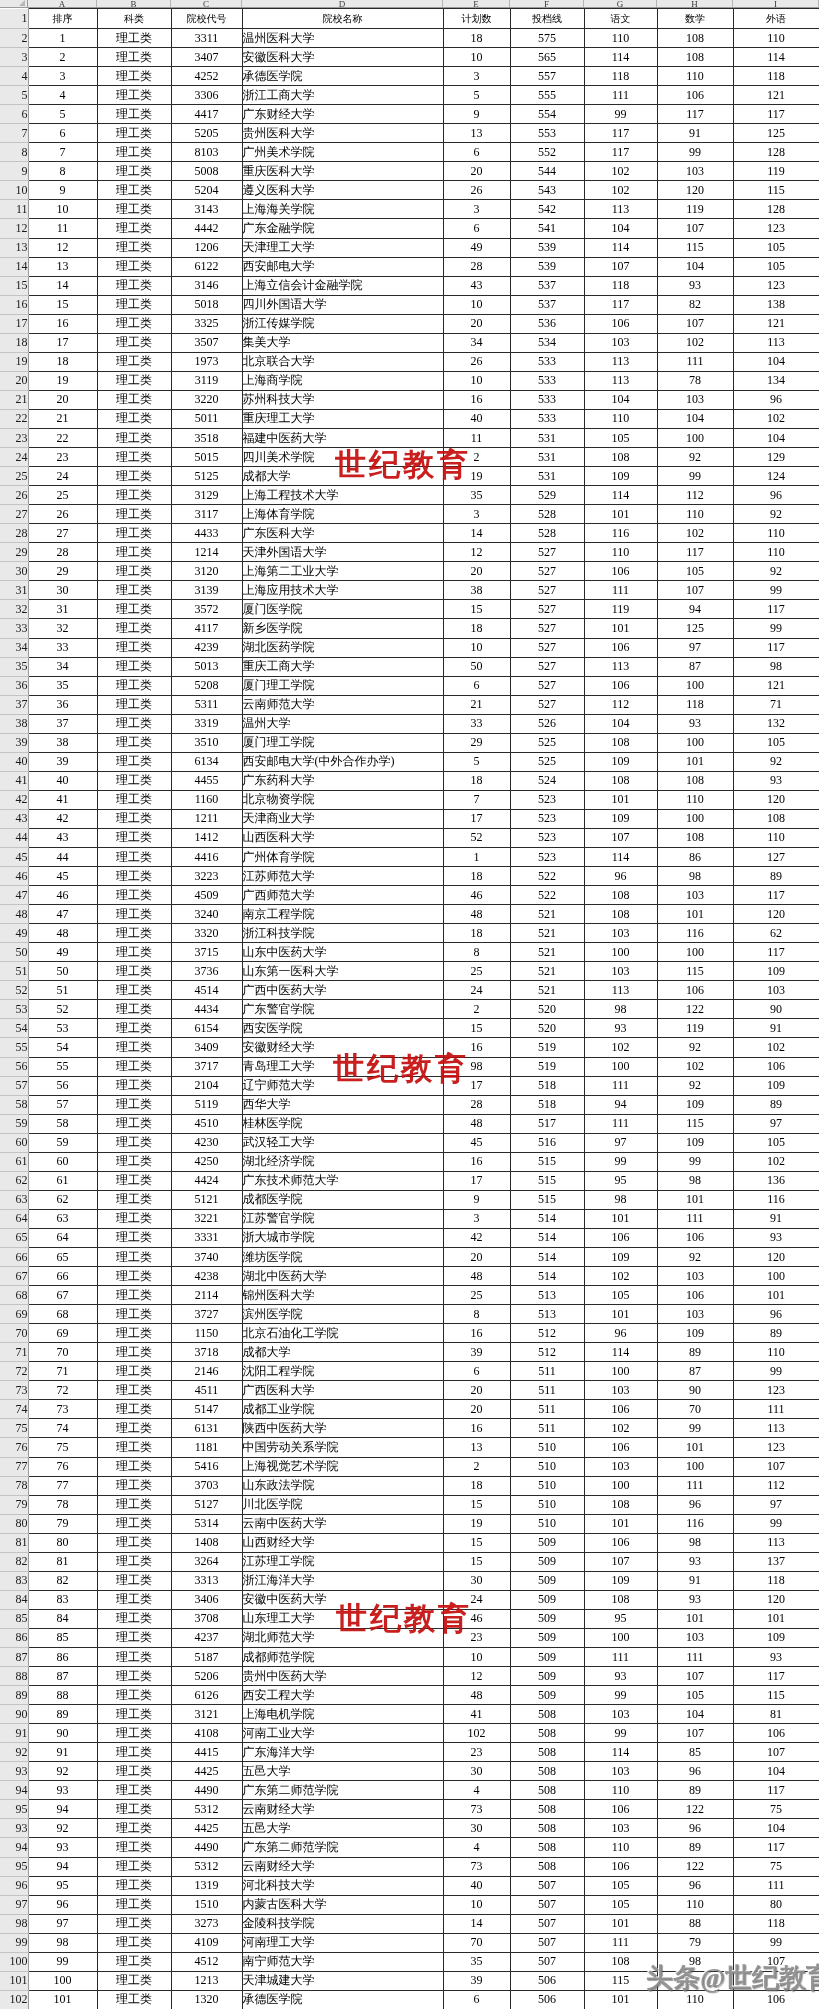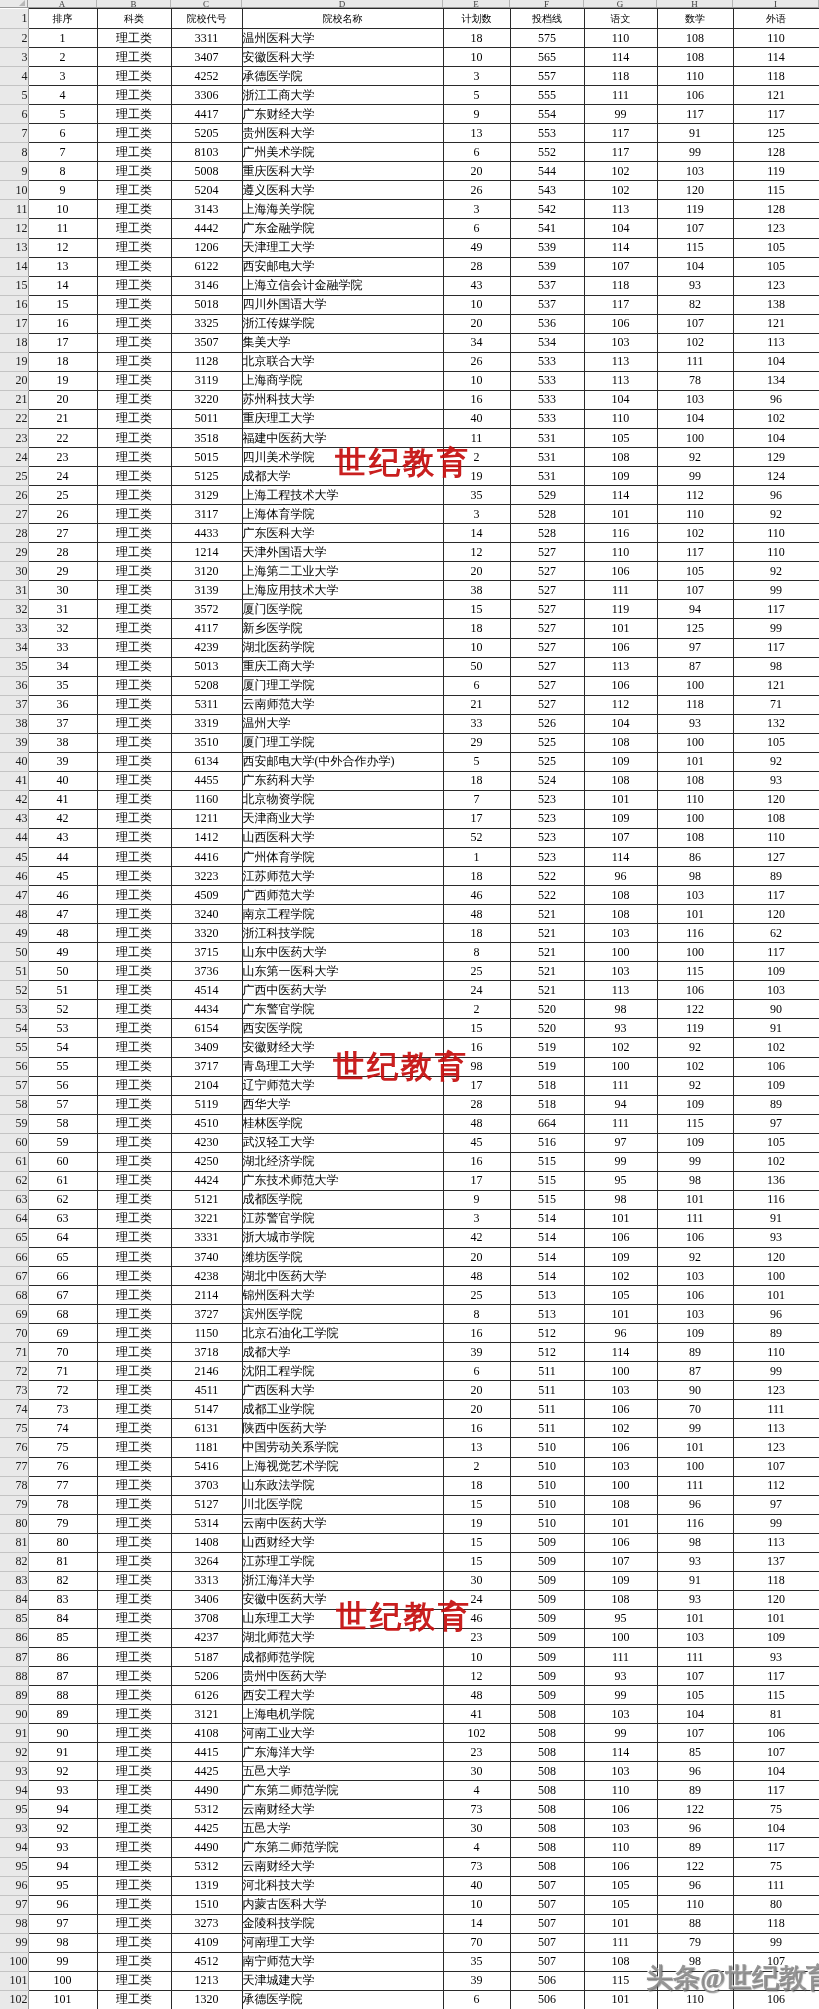--- a/index.html
+++ b/index.html
@@ -47,21 +47,21 @@
     background:#fff;
   }
   th.c{font-size:10px;font-weight:bold;}
   td.name{text-align:left;padding-left:3px;}
   tr.hdr{height:20px;}
   tr.data{height:19.05px;}
   
   .wm-red{
     position:absolute;color:#c50d0d;font-size:31px;line-height:32px;
     letter-spacing:3px;font-weight:600;white-space:nowrap;
-    font-family:Liberation Mono, monospace;
+    font-family:Liberation Sans, sans-serif;
     opacity:.92;pointer-events:none;
   }
   #wm1{left:335px;top:449px;}
   #wm2{left:333px;top:1053px;}
   #wm3{left:336px;top:1603px;}
   .wm-footer{
     position:absolute;left:646px;top:1963px;
     font-size:27px;line-height:30px;font-weight:bold;letter-spacing:0px;
     color:rgba(130,130,130,.85);white-space:nowrap;
     text-shadow:-1px -1px 0 rgba(255,255,255,.95),1px 1px 1px rgba(80,80,80,.55);
@@ -314,21 +314,21 @@
         <td class="c">34</td>
         <td class="c">534</td>
         <td class="c">103</td>
         <td class="c">102</td>
         <td class="c">113</td>
       </tr>
       <tr class="data">
         <td class="gut">19</td>
         <td class="c">18</td>
         <td class="c">理工类</td>
-        <td class="c">1128</td>
+        <td class="c">1973</td>
         <td class="c name">北京联合大学</td>
         <td class="c">26</td>
         <td class="c">533</td>
         <td class="c">113</td>
         <td class="c">111</td>
         <td class="c">104</td>
       </tr>
       <tr class="data">
         <td class="gut">20</td>
         <td class="c">19</td>
@@ -797,21 +797,21 @@
         <td class="c">109</td>
         <td class="c">89</td>
       </tr>
       <tr class="data">
         <td class="gut">59</td>
         <td class="c">58</td>
         <td class="c">理工类</td>
         <td class="c">4510</td>
         <td class="c name">桂林医学院</td>
         <td class="c">48</td>
-        <td class="c">664</td>
+        <td class="c">517</td>
         <td class="c">111</td>
         <td class="c">115</td>
         <td class="c">97</td>
       </tr>
       <tr class="data">
         <td class="gut">60</td>
         <td class="c">59</td>
         <td class="c">理工类</td>
         <td class="c">4230</td>
         <td class="c name">武汉轻工大学</td>

